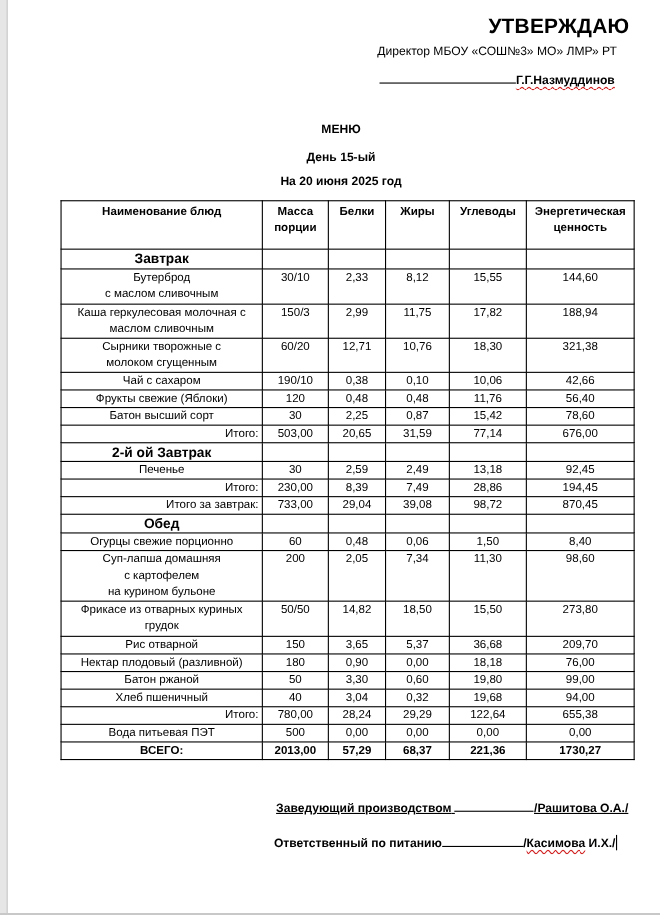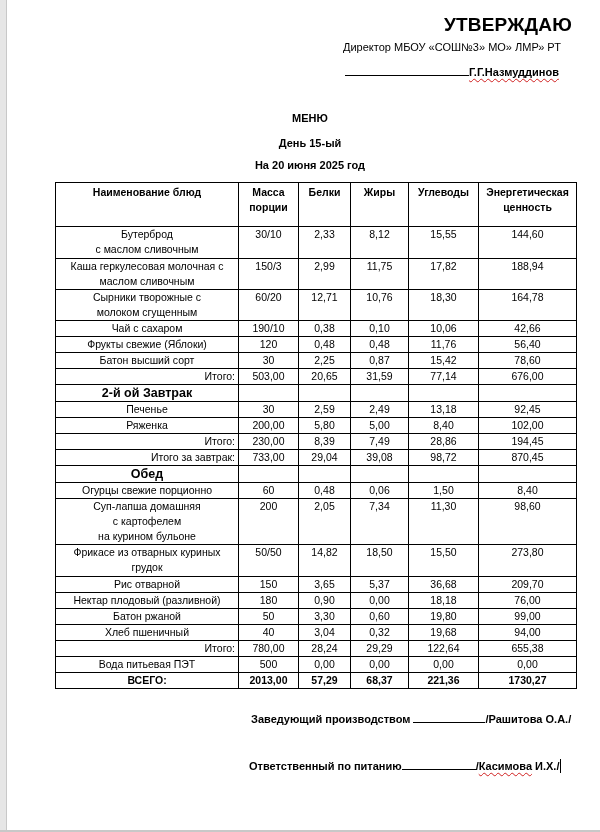--- a/index.html
+++ b/index.html
@@ -89,20 +89,28 @@
   <tbody>
       <tr style="height:44px;">
     <td class="hd">Наименование блюд</td>
     <td class="hd"><span>Масса</span><br><span>порции</span></td>
     <td class="hd">Белки</td>
     <td class="hd">Жиры</td>
     <td class="hd">Углеводы</td>
     <td class="hd"><span>Энергетическая</span><br><span>ценность</span></td>
   </tr>
 
+  <tr style="height:18px;">
+    <td class="section">Завтрак</td>
+    <td></td>
+        <td></td>
+        <td></td>
+        <td></td>
+        <td></td>
+  </tr>
 
   <tr style="height:32px;">
     <td><span>Бутерброд</span><br><span>с маслом сливочным</span></td>
     <td>30/10</td>
     <td>2,33</td>
     <td>8,12</td>
     <td>15,55</td>
     <td>144,60</td>
   </tr>
   <tr style="height:30px;">
@@ -112,21 +120,21 @@
     <td>11,75</td>
     <td>17,82</td>
     <td>188,94</td>
   </tr>
   <tr style="height:30px;">
     <td><span>Сырники творожные с</span><br><span>молоком сгущенным</span></td>
     <td>60/20</td>
     <td>12,71</td>
     <td>10,76</td>
     <td>18,30</td>
-    <td>164,78</td>
+    <td>321,38</td>
   </tr>
   <tr style="height:15px;">
     <td>Чай с сахаром</td>
     <td>190/10</td>
     <td>0,38</td>
     <td>0,10</td>
     <td>10,06</td>
     <td>42,66</td>
   </tr>
   <tr style="height:15px;">
@@ -162,28 +170,20 @@
         <td></td>
         <td></td>
   </tr>
   <tr style="height:16px;">
     <td>Печенье</td>
     <td>30</td>
     <td>2,59</td>
     <td>2,49</td>
     <td>13,18</td>
     <td>92,45</td>
-  </tr>
-  <tr style="height:15px;">
-    <td>Ряженка</td>
-    <td>200,00</td>
-    <td>5,80</td>
-    <td>5,00</td>
-    <td>8,40</td>
-    <td>102,00</td>
   </tr>
   <tr style="height:15px;">
     <td class="left">Итого:</td>
     <td>230,00</td>
     <td>8,39</td>
     <td>7,49</td>
     <td>28,86</td>
     <td>194,45</td>
   </tr>
   <tr style="height:15px;">
@@ -279,19 +279,19 @@
     <td>ВСЕГО:</td>
     <td>2013,00</td>
     <td>57,29</td>
     <td>68,37</td>
     <td>221,36</td>
     <td>1730,27</td>
   </tr>
 </tbody>
   </table>
 
-<div class="footer-line" style="left:251px; top:712px;">
+<div class="footer-line" style="left:251px; top:727px;text-decoration:underline;">
   <span>Заведующий производством</span>
   <span class="line" style="width:72px;"></span><span>/Рашитова О.А./</span>
 </div>
 <div class="footer-line" style="left:249px; top:759px;">
   <span>Ответственный по питанию</span><span class="line" style="width:74px;"></span><span>/</span><span class="spell">Касимова</span><span style="white-space:pre;"> И.Х./</span><span class="cursor"></span>
 </div>
 
 </body></html>

